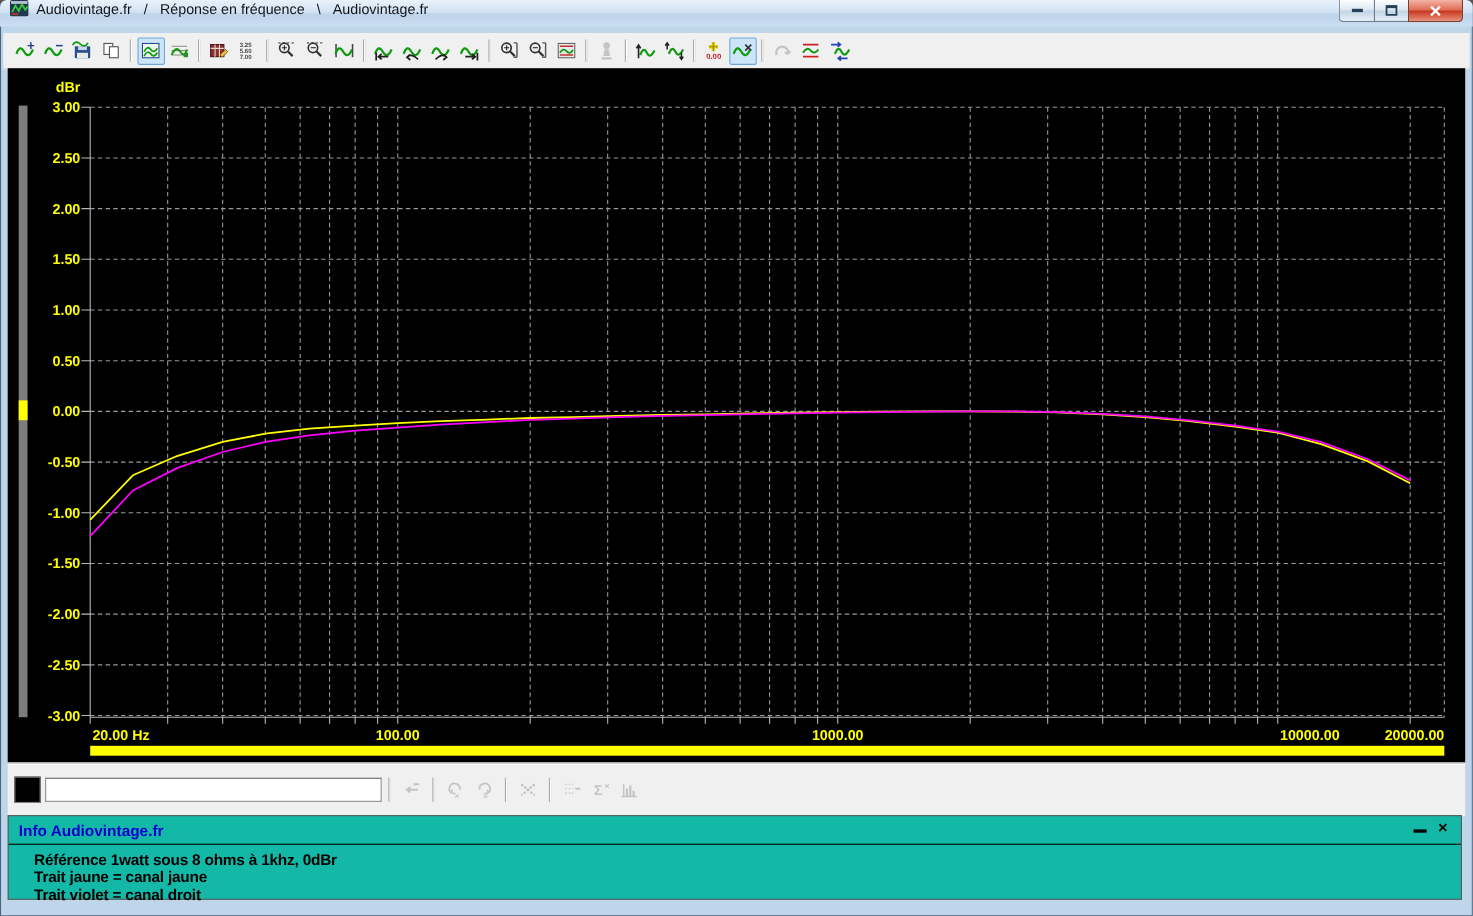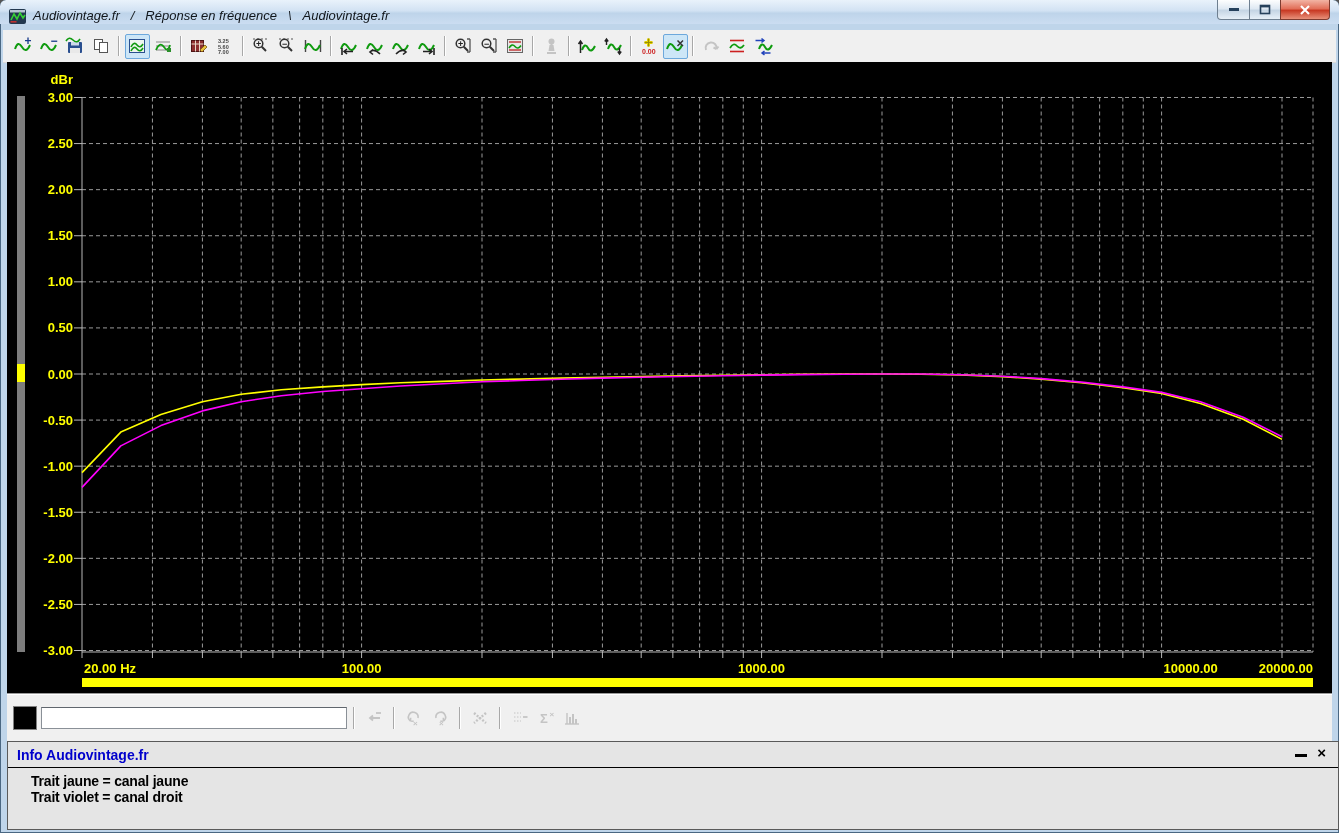--- a/index.html
+++ b/index.html
@@ -2,21 +2,21 @@
 <html><head>
 <meta charset="utf-8">
 <style>
   html,body{margin:0;padding:0;background:#555;}
   .window{position:relative;width:1339px;height:833px;background:#bfd5ea;
     border-radius:6px 6px 0 0;overflow:hidden;font-family:"Liberation Sans",sans-serif;
     box-shadow:inset 0 0 0 1px #4a6782;}
   
   .titlebar{position:absolute;left:0;top:0;right:0;height:24px;
     background:linear-gradient(#e9f2fb,#d2e2f3 45%,#bed4ea 55%,#cbddf1);
-    display:flex;align-items:flex-end;border-radius:6px 6px 0 0;font-style:italic;}
+    display:flex;align-items:flex-start;border-radius:6px 6px 0 0;}
   .app-icon{margin:0 7px 0 9px;flex:0 0 auto;display:flex;}
   .title-seg{font-size:13px;color:#10151a;margin-right:11px;white-space:pre;}
   .win-controls{position:absolute;right:9px;top:0;display:flex;}
   .wbtn{height:19px;border:1px solid #6e7f90;border-top:none;display:flex;
     align-items:center;justify-content:center;
     background:linear-gradient(#fdfefe,#dfe9f3 45%,#c5d5e4 55%,#e7f0f8);}
   .wbtn.min{width:31px;border-radius:0 0 0 4px;}
   .wbtn.max{width:30px;margin-left:-1px;}
   .wbtn.close{width:48px;margin-left:-1px;border-radius:0 0 4px 0;border-color:#7e3c30;
     background:linear-gradient(#f2b4a4,#e2705a 45%,#c83a24 55%,#e8917a);}
@@ -37,21 +37,21 @@
   .bottom-bar{position:absolute;left:7px;right:7px;top:693px;height:48px;background:#f0f0f0;
     border-top:1px solid #9a9a9a;box-shadow:inset 0 1px 0 #ffffff;
     display:flex;align-items:center;}
   .swatch{width:22px;height:22px;background:#000;border:1px solid #808080;
     margin-left:6px;flex:0 0 auto;}
   .search-box{width:296px;height:20px;margin-left:4px;border:1px solid #8a9097;
     border-top-color:#60666d;background:#fff;font-size:13px;padding:0 4px;
     font-family:"Liberation Sans",sans-serif;}
   .bb-sep{width:1px;height:22px;background:#a8a8a8;border-right:1px solid #fff;margin:0 6px;}
   
-  .info-panel{position:absolute;left:7px;right:0;top:741px;height:89px;background:#e5e5e5;
+  .info-panel{position:absolute;left:7px;right:10px;top:741px;height:77px;background:#14b8a6;
     border:1px solid #5a5a5a;box-sizing:border-box;}
   .info-title{color:#0000cc;font-weight:bold;font-size:14px;padding:5px 0 4px 9px;}
   .info-rule{height:1px;background:#000;}
   .info-lines{padding:5px 0 0 23px;}
   .info-line{font-weight:bold;font-size:14px;color:#000;line-height:16px;letter-spacing:-0.2px;}
   .info-controls{position:absolute;top:4px;right:12px;display:flex;gap:10px;align-items:flex-end;}
   .info-min{width:12px;height:3px;background:#000;margin-bottom:2px;}
   .info-close{font-size:15px;font-weight:bold;color:#000;line-height:13px;}
 </style>
 </head>
@@ -458,18 +458,19 @@
   </div>
 
   <div class="info-panel">
     <div class="info-title">Info Audiovintage.fr</div>
     <div class="info-controls">
       <span class="info-min"></span>
       <span class="info-close">×</span>
     </div>
     <div class="info-rule"></div>
     <div class="info-lines" id="info-lines">
+        <div class="info-line">Référence 1watt sous 8 ohms à 1khz, 0dBr</div>
         <div class="info-line">Trait jaune = canal jaune</div>
         <div class="info-line">Trait violet = canal droit</div>
       </div>
   </div>
 
 </div>
 
 </body></html>

